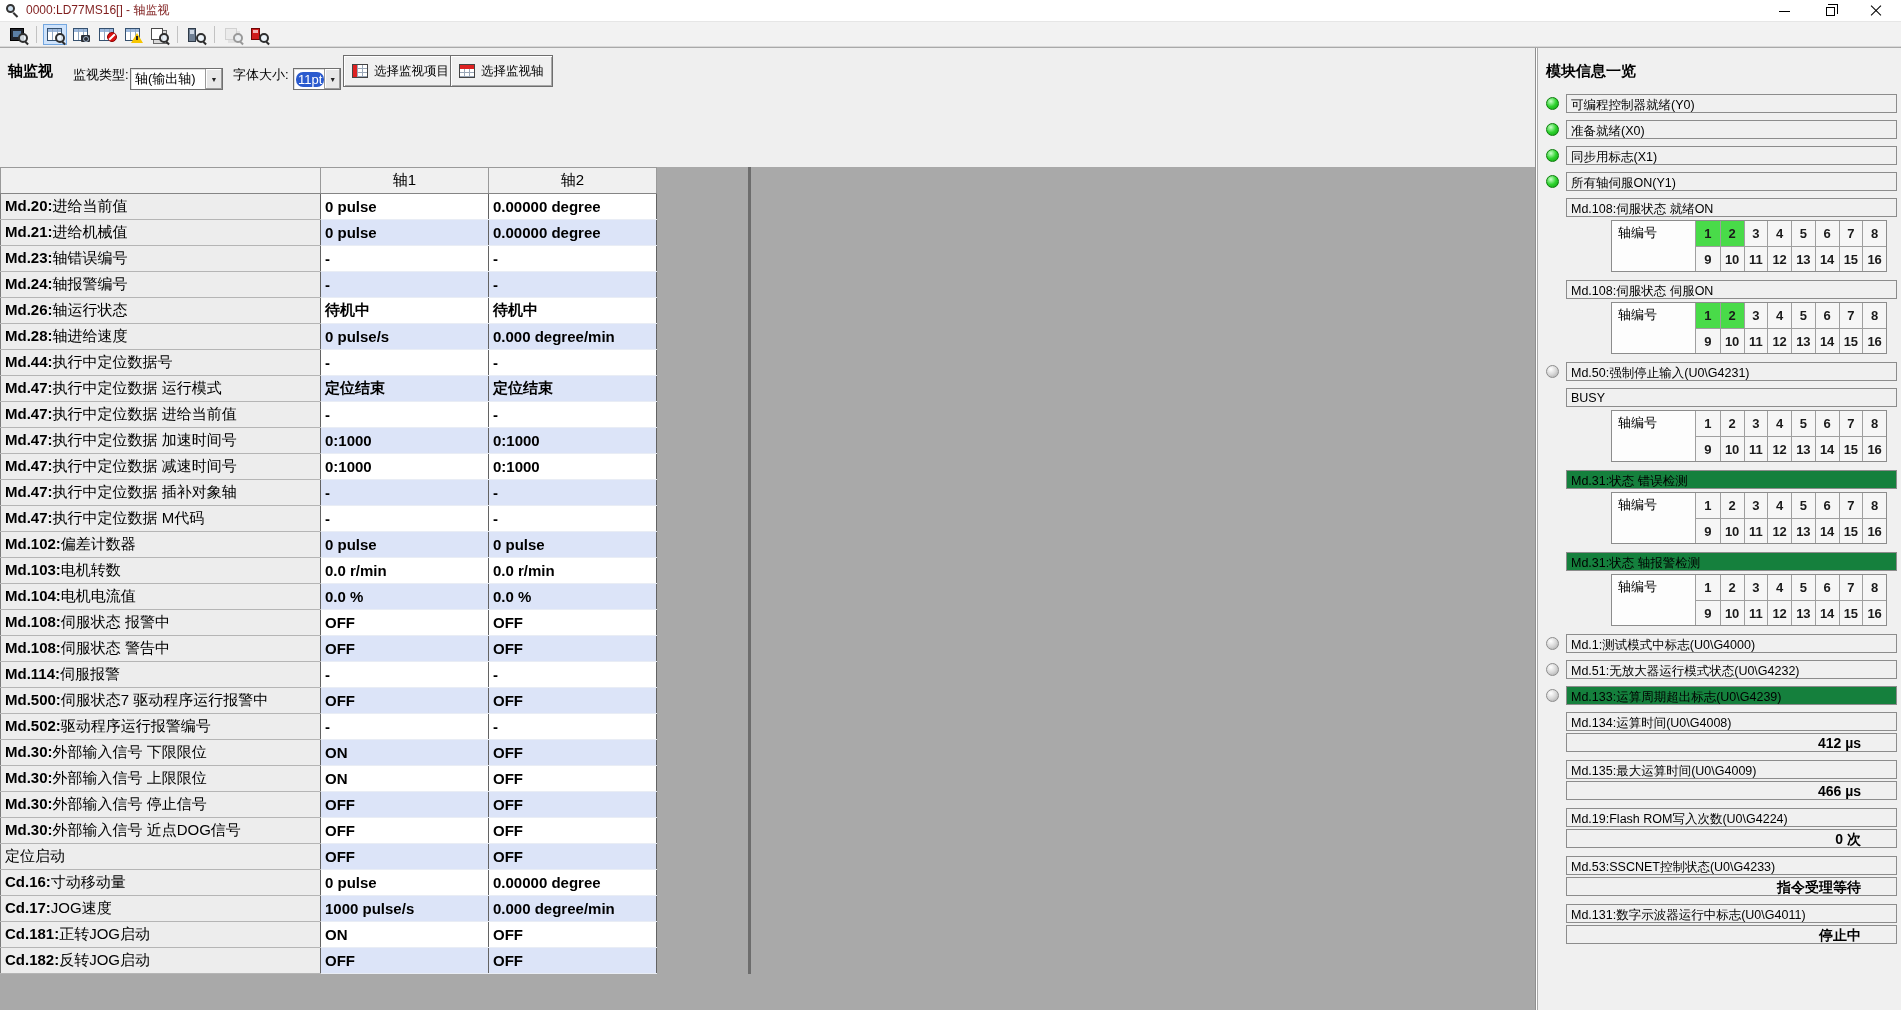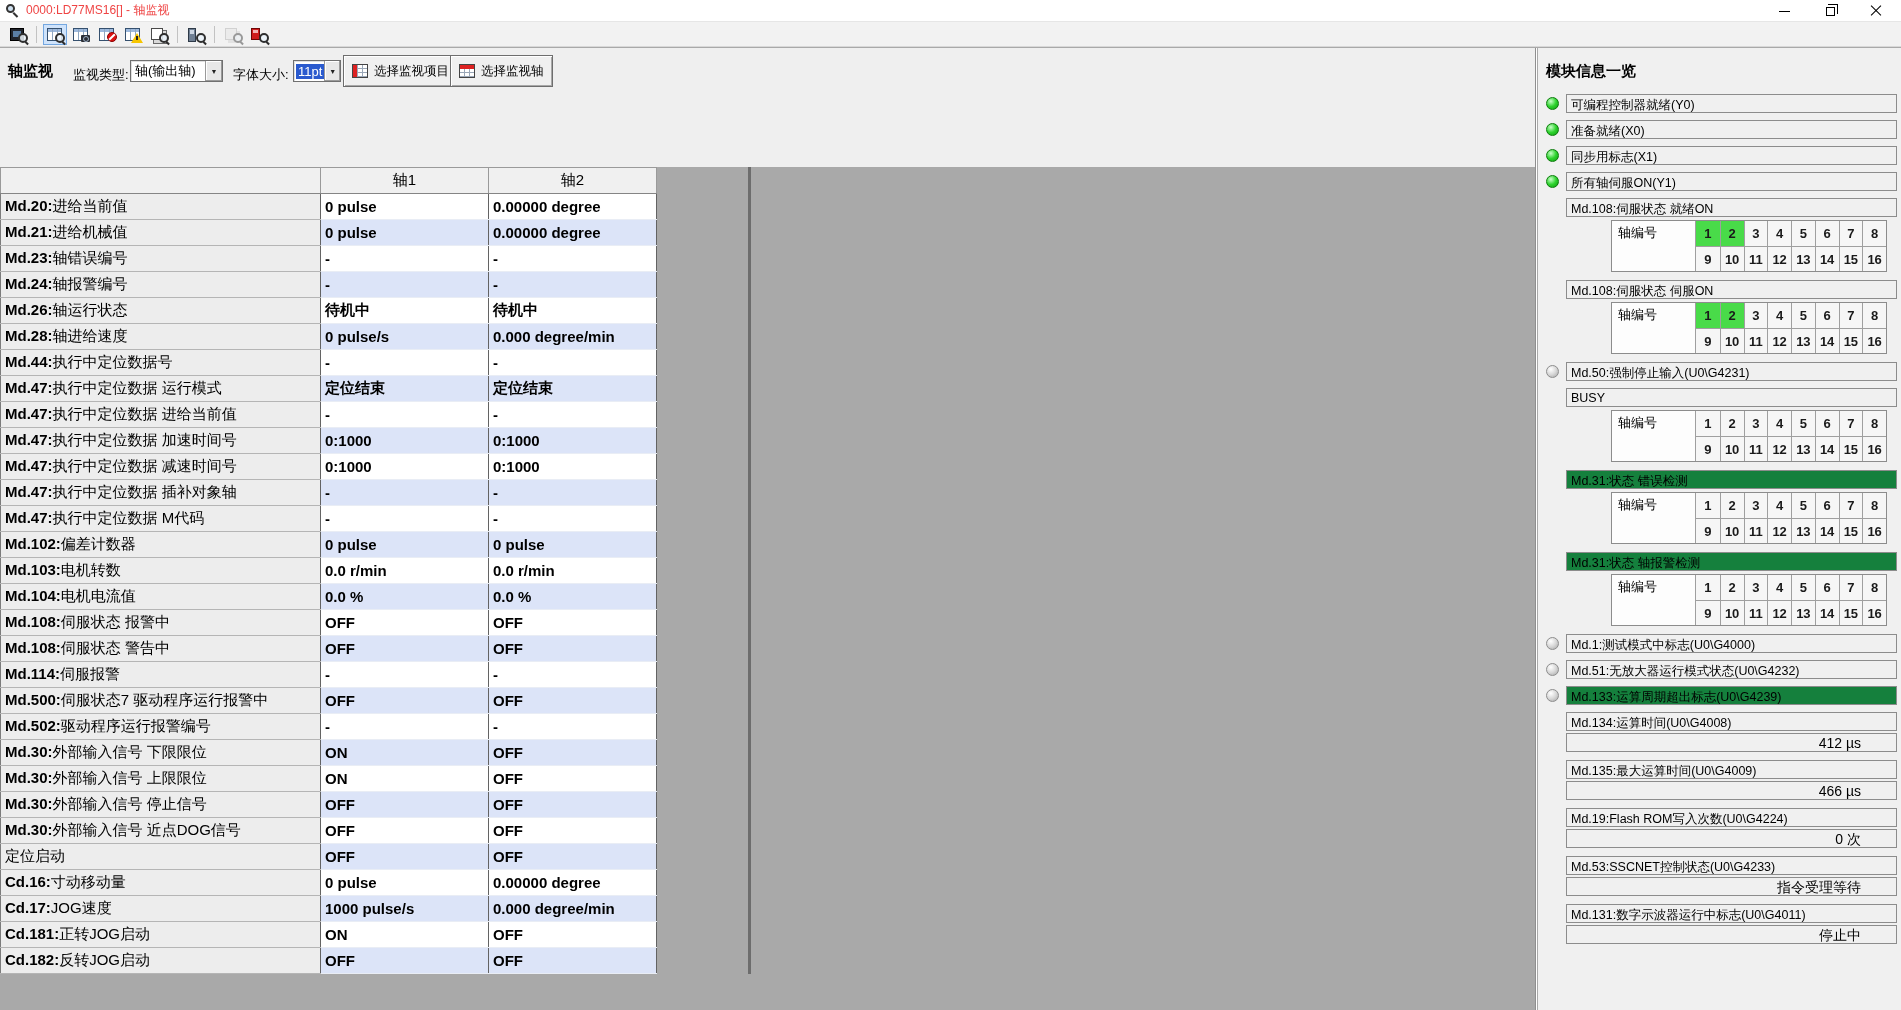--- a/index.html
+++ b/index.html
@@ -3,21 +3,21 @@
 <meta charset="utf-8">
 <style>
   * { box-sizing: border-box; margin: 0; padding: 0; }
   html,body { width:1901px; height:1010px; overflow:hidden;
     font-family:"Liberation Sans","DejaVu Sans",sans-serif; background:#a9a9a9; }
   
   .titlebar{height:22px;background:#ffffff;position:relative;display:flex;align-items:center;border-bottom:1px solid #e6e6e6;}
   .win-icon{width:13px;height:13px;margin-left:6px;position:relative;}
   .win-icon .lens{position:absolute;left:0;top:0;width:9px;height:9px;border:2px solid #333;border-radius:50%;background:#cfe0ef;}
   .win-icon .handle{position:absolute;left:8px;top:8px;width:6px;height:2px;background:#333;transform:rotate(45deg);transform-origin:0 0;}
-  .win-title{font-size:12px;color:#ef4444;margin-left:7px;}
+  .win-title{font-size:12px;color:#7f1d1d;margin-left:7px;}
   .win-btns{position:absolute;right:2px;top:0;height:22px;display:flex;}
   .win-btn{width:46px;height:22px;display:flex;align-items:center;justify-content:center;cursor:default;}
   .glyph-min{width:11px;height:1px;background:#000;}
   .glyph-restore{width:9px;height:9px;border:1px solid #000;position:relative;background:#fff;}
   .glyph-restore::before{content:"";position:absolute;left:1px;top:-4px;width:9px;height:9px;border:1px solid #000;border-bottom:none;border-left:none;}
   .glyph-close{position:relative;width:12px;height:12px;}
   .glyph-close::before,.glyph-close::after{content:"";position:absolute;left:-1px;top:5px;width:14px;height:1px;background:#000;}
   .glyph-close::before{transform:rotate(45deg);} .glyph-close::after{transform:rotate(-45deg);}
   
   .toolbar{height:25px;background:#f2f2f2;border-bottom:1px solid #d8d8d8;display:flex;align-items:center;padding-left:5px;}
@@ -45,23 +45,23 @@
   .badge-error{right:1px;bottom:2px;width:10px;height:10px;background:#dd1111;border-radius:50%;border:1px solid #880000;}
   .badge-error::before{content:"";position:absolute;left:0px;top:3px;width:8px;height:2px;background:#fff;transform:rotate(-45deg);}
   .badge-warning{right:1px;bottom:1px;width:0;height:0;border-left:6px solid transparent;border-right:6px solid transparent;border-bottom:10px solid #f6c500;}
   .badge-warning::before{content:"";position:absolute;left:-1px;top:3px;width:2px;height:4px;background:#222;}
   .tbi.disabled{opacity:.45;}
   
   .left-pane{position:absolute;top:48px;left:0;width:1536px;bottom:0;background:#a9a9a9;border-right:1px solid #8f8f8f;box-shadow:1px 0 0 #ffffff;}
   .strip{height:119px;background:#efefef;position:relative;padding-left:37px;}
   .pane-title{position:absolute;left:8px;top:14px;font-size:15px;font-weight:bold;color:#000;}
   .ctl-label{position:absolute;top:18px;font-size:13px;color:#000;}
-  .combo{position:absolute;top:12px;height:22px;background:#fff;border:1px solid #707070;box-shadow:inset 1px 1px 0 rgba(0,0,0,.12);display:flex;align-items:center;}
+  .combo{position:absolute;top:20px;height:22px;background:#fff;border:1px solid #707070;box-shadow:inset 1px 1px 0 rgba(0,0,0,.12);display:flex;align-items:center;}
   .combo .cv{flex:1;font-size:13px;padding-left:4px;white-space:nowrap;}
-  .combo .sel{background:#2a5ace;color:#fff;padding:0 2px;margin-left:2px;font-size:13px;}
+  .combo .sel{background:#2a5ace;color:#fff;padding:0 2px;margin-left:2px;font-size:13px;border-radius:7px;}
   .combo .arrow{width:17px;height:100%;background:#e8e8e8;border-left:1px solid #9a9a9a;display:flex;align-items:center;justify-content:center;font-size:7px;color:#222;box-shadow:inset -1px -1px 0 #9a9a9a, inset 1px 1px 0 #fff;}
   .push-btn{position:absolute;top:7px;height:32px;background:#f0f0f0;border:1px solid #6e6e6e;box-shadow:inset 1px 1px 0 #ffffff, inset -1px -1px 0 #a8a8a8;display:flex;align-items:center;padding:0 8px;font-size:12.5px;color:#000;cursor:default;white-space:nowrap;}
   .bi{width:16px;height:14px;border:1px solid #444;background:#fff;position:relative;margin-right:6px;flex:none;}
   .bi::after{content:"";position:absolute;inset:0;background-image:linear-gradient(#9aa7b8 1px,transparent 1px),linear-gradient(90deg,#9aa7b8 1px,transparent 1px);background-size:5px 4px;background-position:-1px -1px;}
   .bi.red-col::before{content:"";position:absolute;left:0;top:0;width:4px;height:100%;background:#d22;z-index:1;}
   .bi.red-row::before{content:"";position:absolute;left:0;top:0;width:100%;height:4px;background:#d22;z-index:1;}
   
   .table-wrap{position:absolute;left:0;top:119px;width:751px;border-right:3px solid #6d6d6d;}
   table.mon{border-collapse:collapse;table-layout:fixed;width:656px;background:#fff;border:1px solid #7c7c7c;}
   table.mon th{height:26px;background:#f0f0f0;font-weight:normal;font-size:15px;color:#000;border:1px solid #9a9a9a;border-bottom:1px solid #858585;}
@@ -73,21 +73,21 @@
   tr.plain td.val{background:#ffffff;}
   
   .panel{position:absolute;top:48px;left:1538px;right:0;bottom:0;background:#f0f0f0;padding:0 4px 0 8px;overflow:hidden;}
   .panel-title{font-size:15px;font-weight:bold;color:#000;margin:14px 0 13px 0;}
   .prow{position:relative;padding-left:20px;margin-bottom:7px;}
   .led{position:absolute;left:0;top:3px;width:13px;height:13px;border-radius:50%;}
   .led.on{background:radial-gradient(circle at 35% 30%, #c9ffc9, #2ed32e 50%, #0f9a0f);border:1px solid #0b7c0b;}
   .led.off{background:radial-gradient(circle at 35% 30%, #ffffff, #d8d8d8 50%, #a5a5a5);border:1px solid #8d8d8d;}
   .hbox{height:19px;border:1px solid #8c8c8c;background:#f0f0f0;font-size:12.5px;color:#000;padding:2px 4px 0;white-space:nowrap;overflow:hidden;}
   .hbox.alert{background:#15803d;}
-  .vbox{height:19px;border:1px solid #8c8c8c;background:#f0f0f0;margin-top:2px;font-size:14px;font-weight:normal;text-align:right;padding:1px 35px 16px 4px;white-space:nowrap;}
+  .vbox{height:19px;border:1px solid #8c8c8c;background:#f0f0f0;margin-top:2px;font-size:14px;font-weight:bold;text-align:right;padding:1px 35px 16px 4px;white-space:nowrap;}
   .gblock{margin-bottom:8px;}
   .axgrid{display:flex;border:1px solid #8c8c8c;margin:3px 10px 0 45px;background:#fbfbfb;}
   .axlabel{width:84px;background:#fdfdfd;font-size:13px;padding:3px 0 0 6px;border-right:1px solid #9f9f9f;}
   .axcells{flex:1;display:grid;grid-template-columns:repeat(8,1fr);}
   .axc{height:25px;display:flex;align-items:center;justify-content:center;font-size:13px;font-weight:bold;color:#1a1a1a;background:#f6f6f6;border-left:1px solid #9f9f9f;border-top:1px solid #9f9f9f;}
   .axc:nth-child(-n+8){border-top:none;}
   .axc:nth-child(8n+1){border-left:none;}
   .axc.on{background:#49db49;}
 </style>
 </head>

